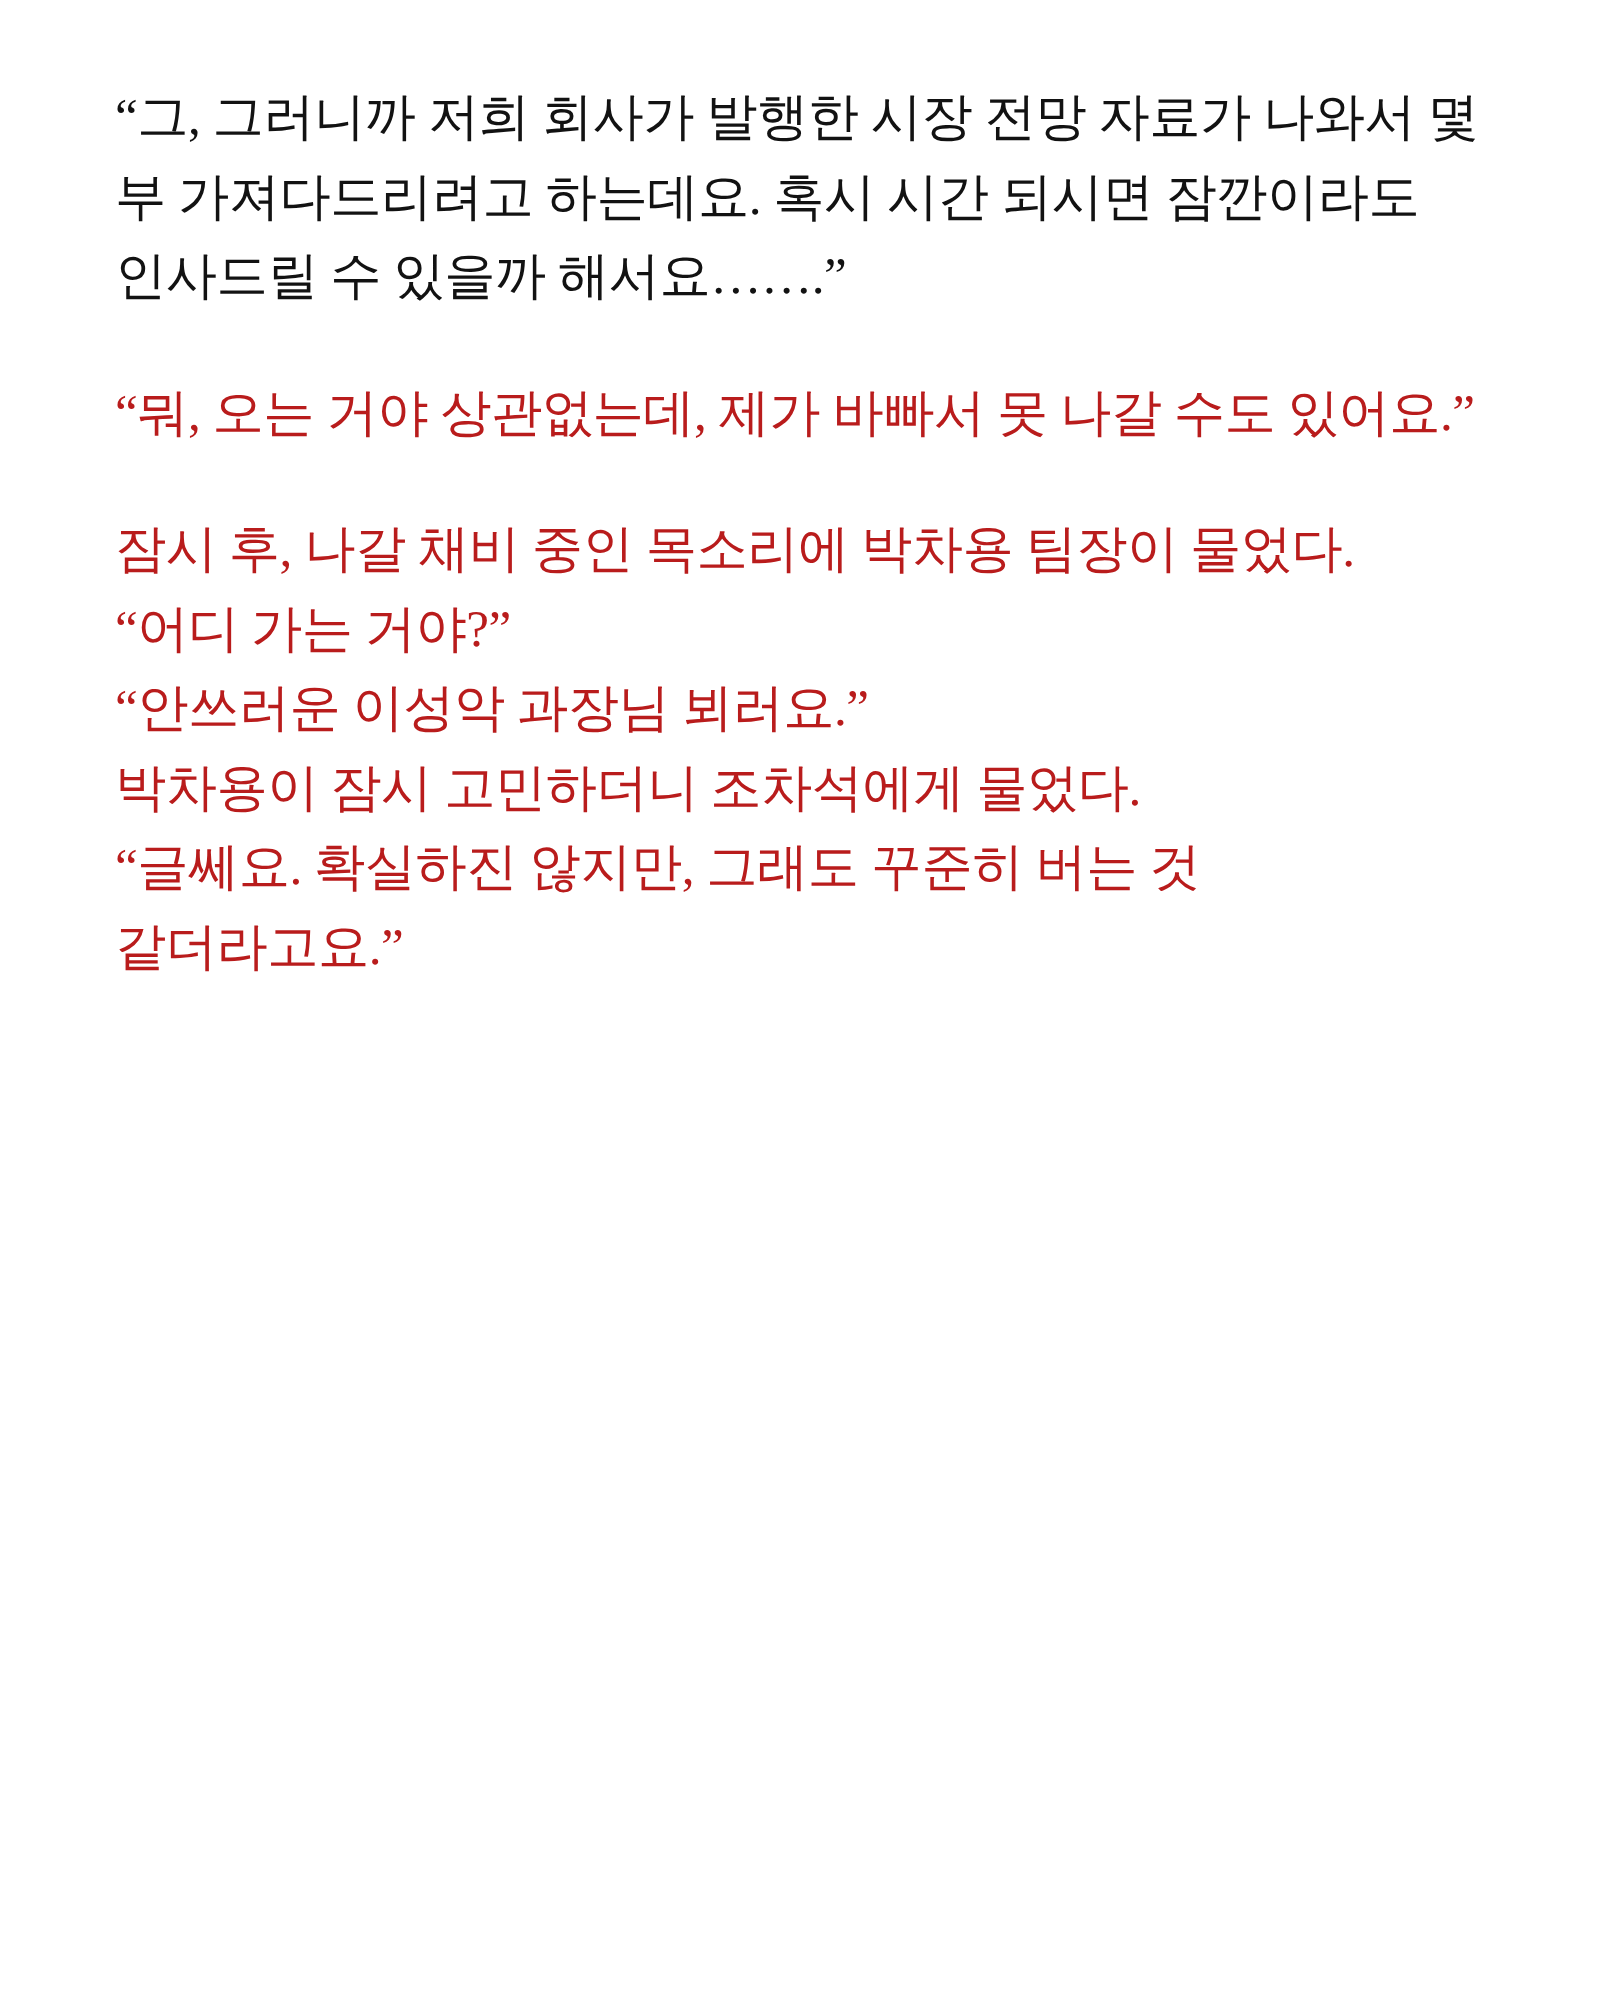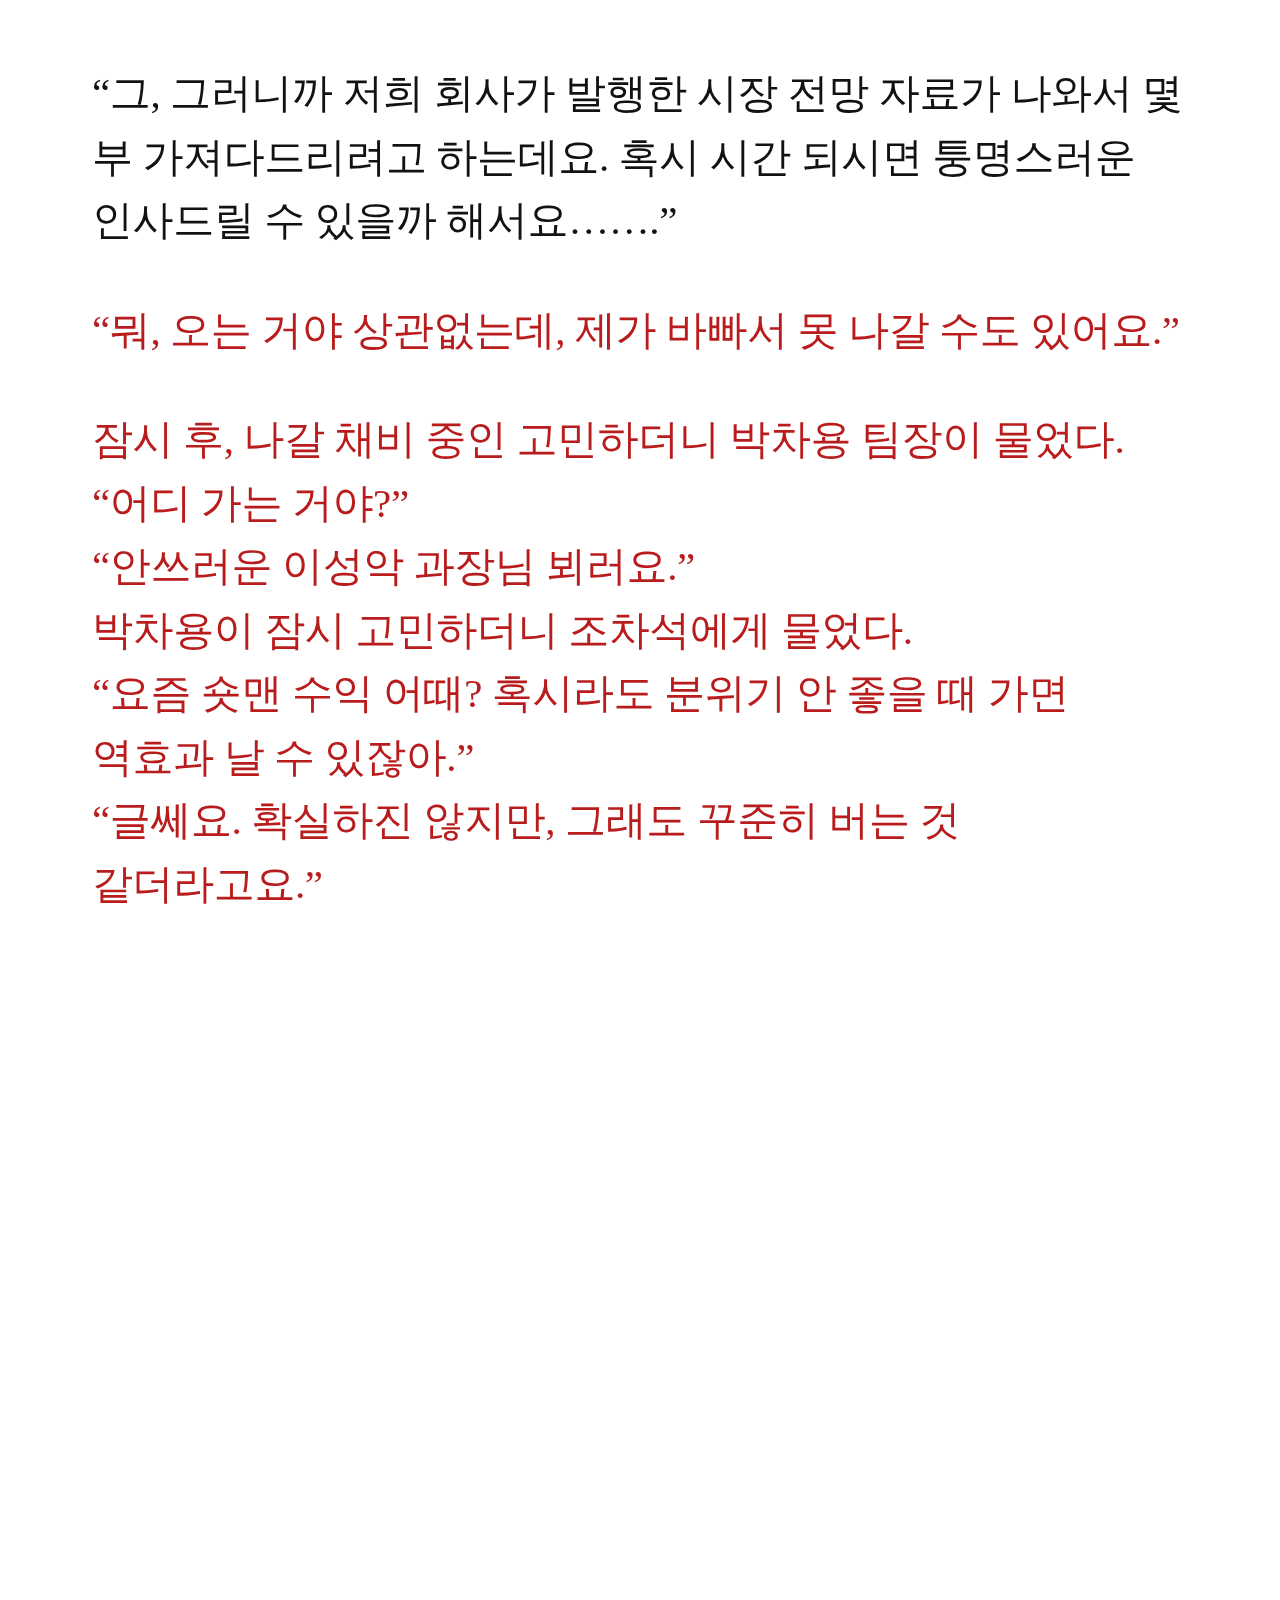--- a/index.html
+++ b/index.html
@@ -39,28 +39,27 @@
     word-break: keep-all;
     margin: 0;
     color: #b91c1c;
   }
 </style>
 </head>
 <body>
 
 <div class="page">
 
-  <p class="para">“그, 그러니까 저희 회사가 발행한 시장 전망 자료가 나와서 몇 부 가져다드리려고 하는데요. 혹시 시간 되시면 퉁명스러운 인사드릴 수 있을까 해서요…….”</p>
+  <p class="para">“그, 그러니까 저희 회사가 발행한 시장 전망 자료가 나와서 몇 부 가져다드리려고 하는데요. 혹시 시간 되시면 잠깐이라도 인사드릴 수 있을까 해서요…….”</p>
 
   <div class="gap"></div>
 
   <p class="line">“뭐, 오는 거야 상관없는데, 제가 바빠서 못 나갈 수도 있어요.”</p>
 
   <div class="gap"></div>
 
-  <p class="line">잠시 후, 나갈 채비 중인 고민하더니 박차용 팀장이 물었다.</p>
+  <p class="line">잠시 후, 나갈 채비 중인 목소리에 박차용 팀장이 물었다.</p>
   <p class="line">“어디 가는 거야?”</p>
   <p class="line">“안쓰러운 이성악 과장님 뵈러요.”</p>
   <p class="line">박차용이 잠시 고민하더니 조차석에게 물었다.</p>
-  <p class="line">“요즘 숏맨 수익 어때? 혹시라도 분위기 안 좋을 때 가면 역효과 날 수 있잖아.”</p>
   <p class="line">“글쎄요. 확실하진 않지만, 그래도 꾸준히 버는 것 같더라고요.”</p>
 
 </div>
 
 </body></html>

